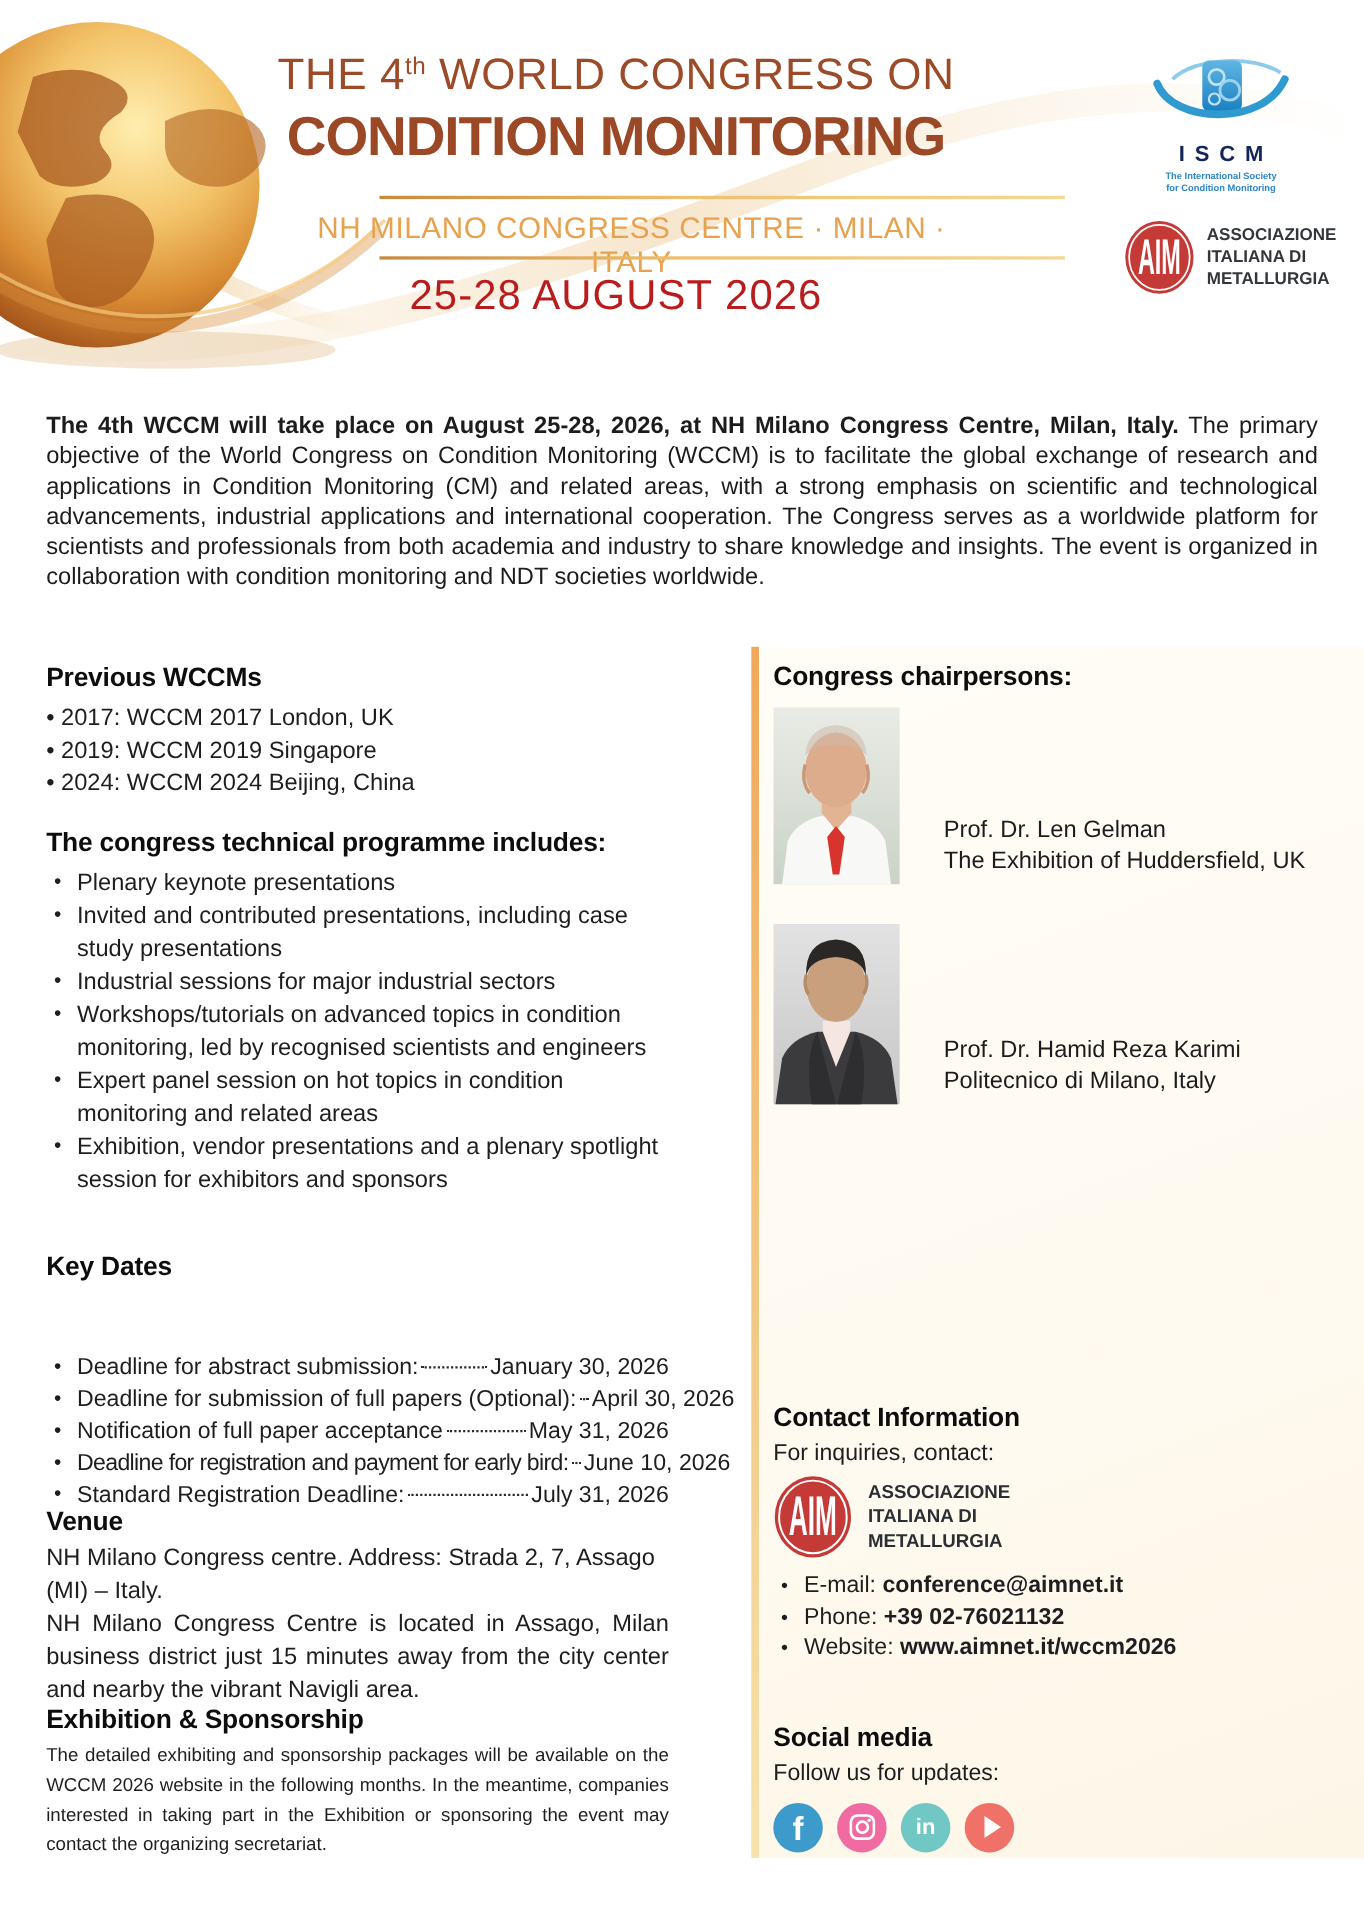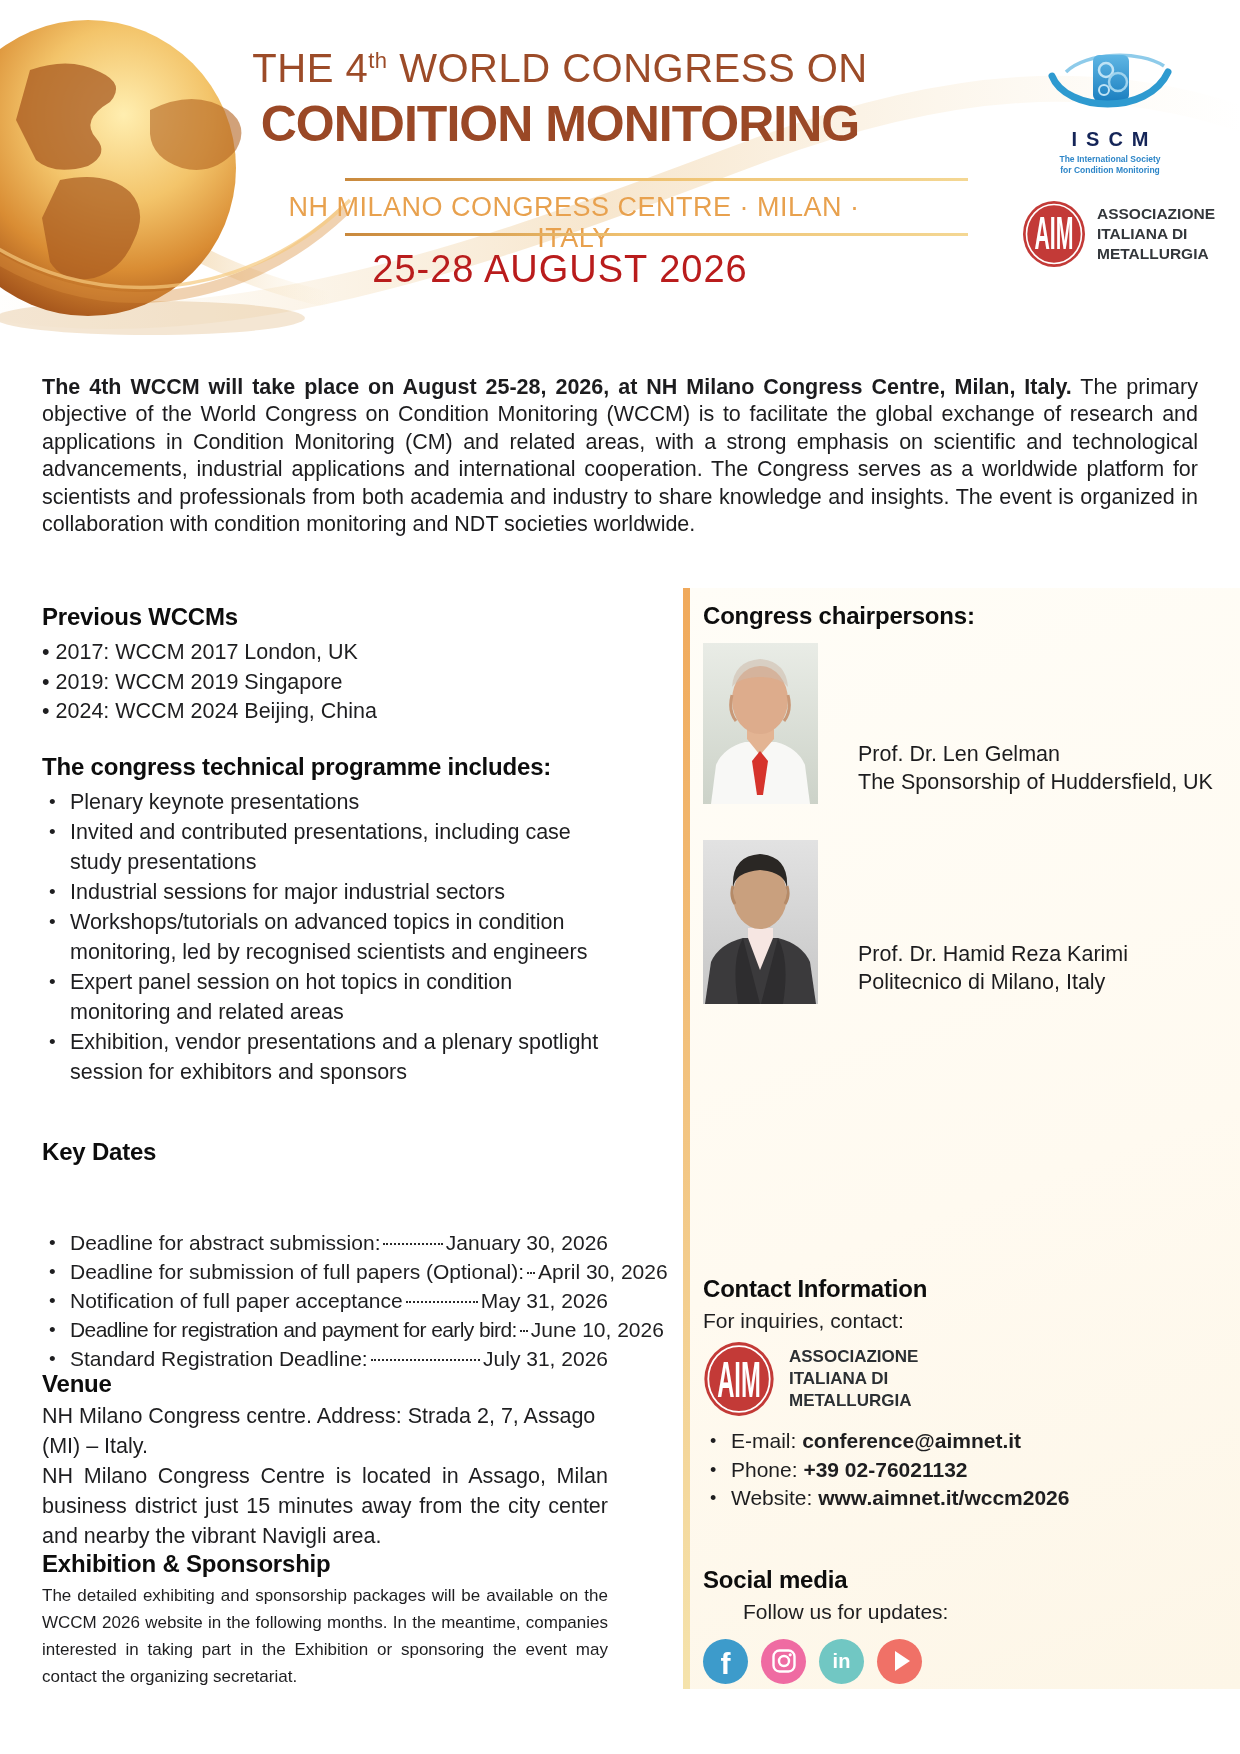--- a/index.html
+++ b/index.html
@@ -70,21 +70,21 @@
   .chair-info{padding-bottom:8px;font-size:21.5px;line-height:28px;color:#1c1c1e;}
   .contact-h{margin-top:271px;}
   .contact-intro{font-size:21px;margin-top:6px;}
   .aim-contact{display:flex;align-items:center;gap:14px;margin-top:8px;}
   .aim-contact .aim-text{font-size:17px;color:#2b2f33;}
   .contact-list{margin-top:10px;}
   .c-row{position:relative;padding-left:28px;font-size:21px;line-height:28.5px;}
   .c-row::before{content:"•";position:absolute;left:7px;font-size:18px;}
   .c-row b{font-weight:700;}
   .social-h{margin-top:53px;}
-  .social-sub{font-size:21px;margin-top:6px;margin-left:40px;}
+  .social-sub{font-size:21px;margin-top:6px;}
   .social-row{display:flex;gap:13px;margin-top:15px;}
   .soc{width:45px;height:45px;border-radius:50%;display:flex;align-items:center;justify-content:center;cursor:pointer;}
   .soc-fb{background:#3d9bcb;}
   .soc-ig{background:#ef6ba2;}
   .soc-in{background:#71c7c3;}
   .soc-yt{background:#f07167;}
   .fb-f{color:#fff;font-weight:700;font-size:30px;transform:translateY(3px);}
   .in-t{color:#fff;font-weight:700;font-size:20px;}
   .yt-play{width:0;height:0;border-left:15px solid #fff;border-top:10px solid transparent;
            border-bottom:10px solid transparent;margin-left:5px;}
@@ -245,21 +245,21 @@
           <rect width="115" height="161" fill="url(#bg1)"></rect>
           <path d="M8,161 L13,122 Q20,105 42,99 L73,99 Q95,105 102,122 L107,161 Z" fill="#f8f8f6"></path>
           <path d="M44,96 L57,112 L71,96 L71,86 L44,86 Z" fill="#e3b493"></path>
           <ellipse cx="57" cy="57" rx="28" ry="34" fill="#ddac8c"></ellipse>
           <path d="M29,52 q-4,16 4,26 M85,52 q4,16 -4,26" stroke="#c99877" stroke-width="3" fill="none"></path>
           <path d="M29,44 q2,-26 28,-28 q26,2 28,28 q-8,-10 -28,-10 q-20,0 -28,10" fill="#cdb9a9" opacity="0.55"></path>
           <path d="M57,108 L65,118 L60,152 L54,152 L49,118 Z" fill="#d6342c"></path>
         </svg>
         <div class="chair-info">
           <div>Prof. Dr. Len Gelman</div>
-          <div>The Sponsorship of Huddersfield, UK</div>
+          <div>The Exhibition of Huddersfield, UK</div>
         </div>
       </div>
 
       <div class="chair-row second">
         <svg class="chair-photo" height="164" viewBox="0 0 115 164">
           <defs>
               <linearGradient id="bg2" x1="0" y1="0" x2="0" y2="1">
                 <stop offset="0" stop-color="#e2e2e2"></stop>
                 <stop offset="1" stop-color="#c6c6c6"></stop>
               </linearGradient>

